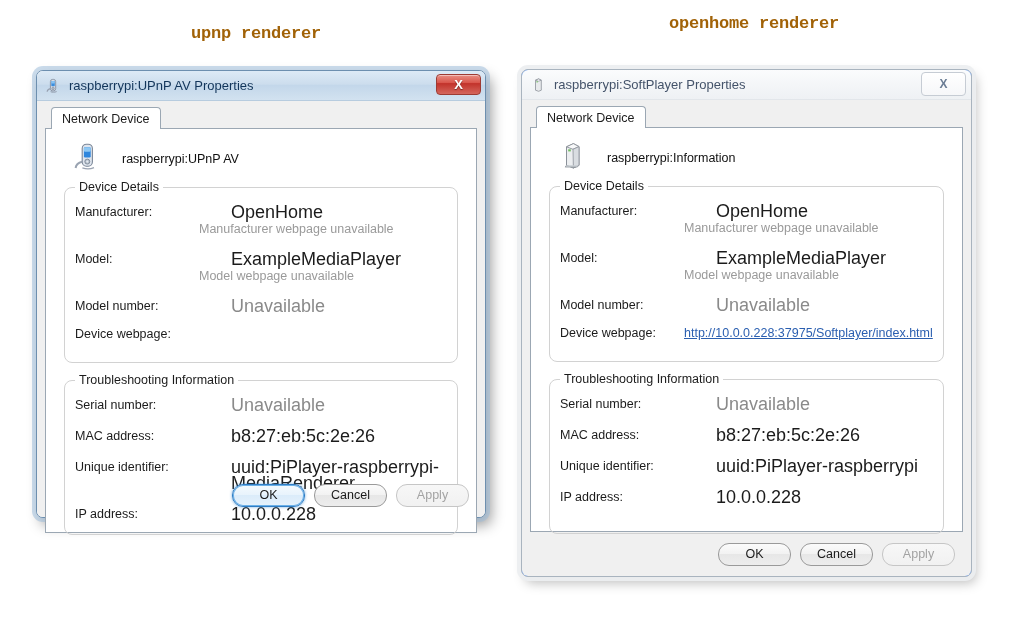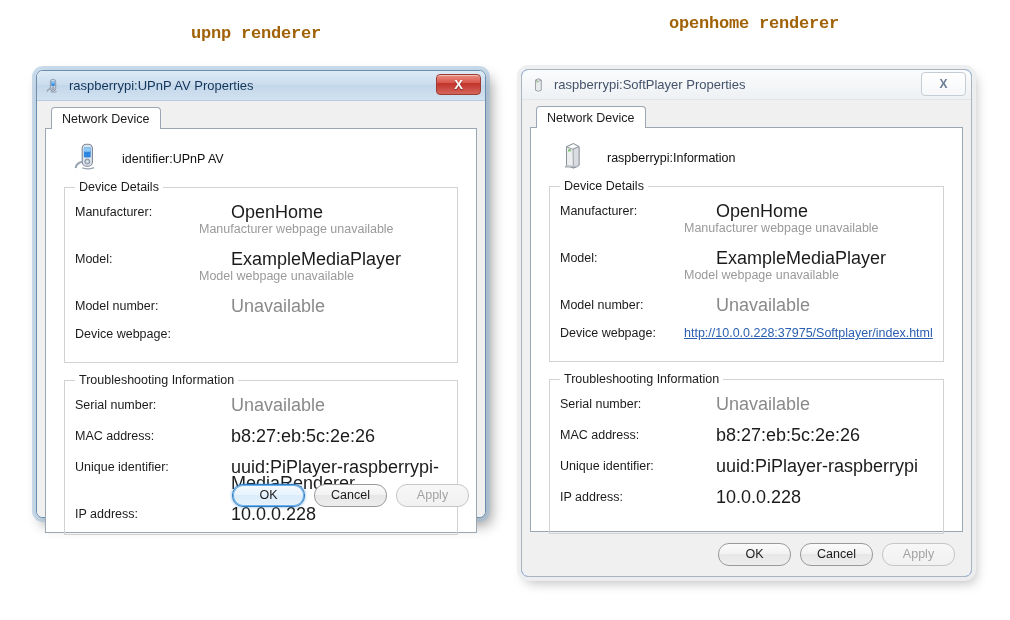--- a/index.html
+++ b/index.html
@@ -150,21 +150,21 @@
   .active .tabpanel { height: 405px; }
 
   
   .devhdr { display: flex; align-items: center; height: 40px; padding-left: 14px; }
   .devhdr .devname { margin-left: 20px; font-size: 12.5px; color: #101010; }
 
   
   .group {
     position: relative;
     border: 1px solid #d2d2d2;
-    border-radius: 0;
+    border-radius: 8px;
     margin: 8px 6px 0 6px;
     padding: 16px 10px 12px 10px;
     box-sizing: border-box;
   }
   .group > .legend {
     position: absolute;
     top: -8px; left: 10px;
     background: #ffffff;
     padding: 0 4px;
     font-size: 12.5px;
@@ -254,21 +254,21 @@
           <svg width="30" height="30" viewBox="0 0 30 30">
             <path d="M22 25.6c-3.2 1.4-8.6 1.4-11.6 .2" stroke="#9aa3b2" stroke-width="1.3" fill="none"></path>
             <rect x="10.2" y="2.2" width="10.2" height="22" rx="4.2" fill="#dfe5ee" stroke="#7b8798" stroke-width="1.1"></rect>
             <rect x="11.9" y="5.2" width="6.8" height="10.2" rx="1.2" fill="#2f86dd"></rect>
             <rect x="11.9" y="5.2" width="6.8" height="4.6" rx="1.2" fill="#8ec8f4"></rect>
             <circle cx="15.3" cy="19.6" r="2.5" fill="#b5bfcc" stroke="#76818f" stroke-width=".8"></circle>
             <circle cx="15.3" cy="19.6" r="1.1" fill="#e7ecf2"></circle>
             <path d="M10.2 19.8C6.9 20.6 4 23 3.6 26" stroke="#99a3b1" stroke-width="2" fill="none"></path>
           </svg>
         </span>
-        <span class="devname">identifier:UPnP AV</span>
+        <span class="devname">raspberrypi:UPnP AV</span>
       </div>
 
       <div class="group" style="height:176px;">
         <span class="legend">Device Details</span>
         <div class="rows">
           <div class="row" style="margin-bottom:14px;">
             <div class="rlabel">Manufacturer:</div>
             <div>
               <div class="rval">OpenHome</div>
               <div class="sub">Manufacturer webpage unavailable</div>

